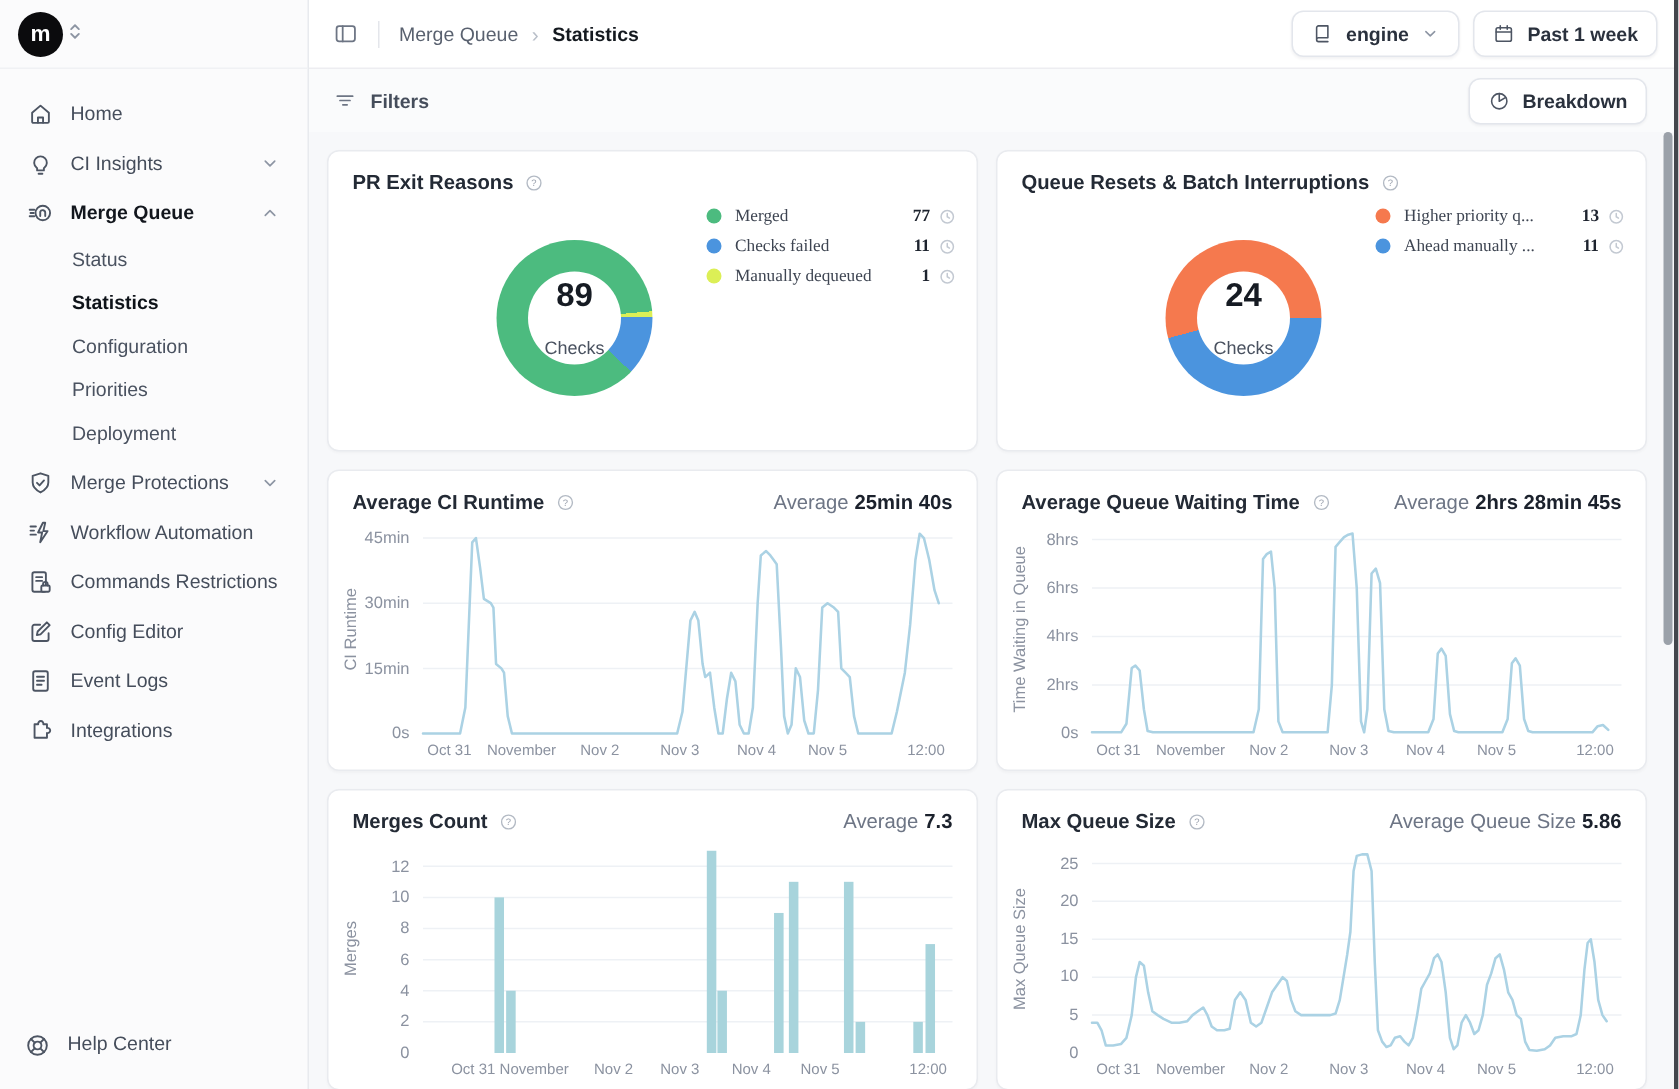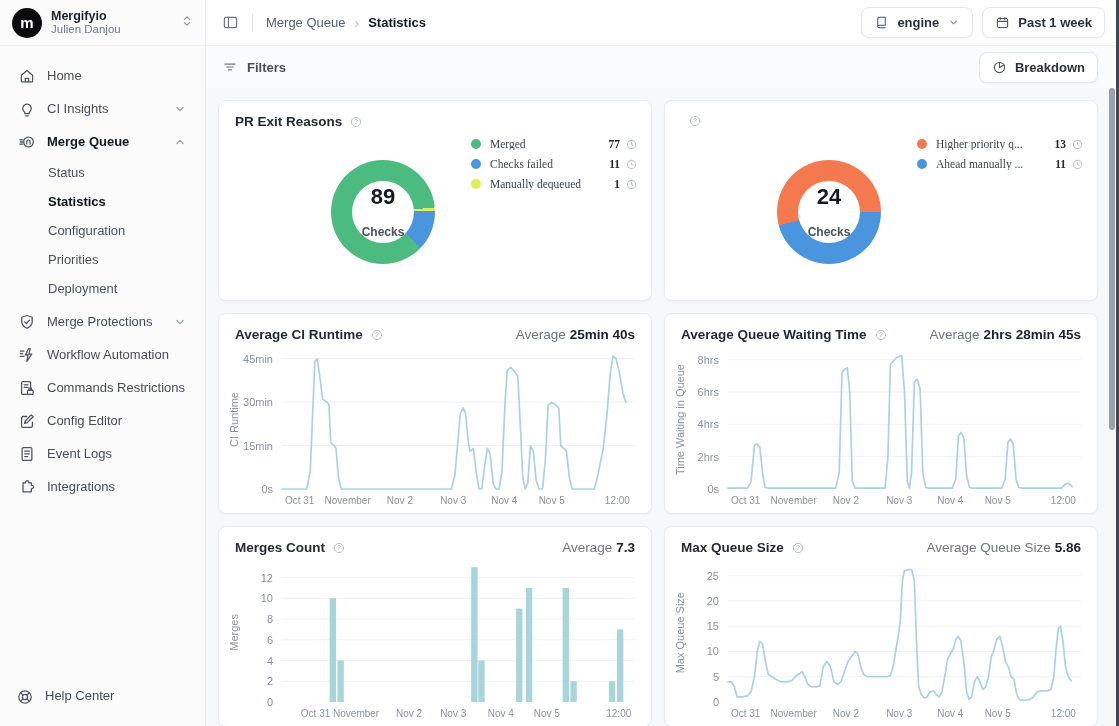--- a/index.html
+++ b/index.html
@@ -57,21 +57,21 @@
   .card-title { font-size:13.5px; font-weight:700; color:#232a35; }
   .q-icon { margin-left:7px; display:flex; }
   .card-avg { margin-left:auto; font-size:13.5px; color:#6d7585; }
   .card-avg b { color:#1b212c; font-weight:700; margin-left:4px; }
 
   
   .donut { position:absolute; left:112px; top:59px; width:104px; height:104px; border-radius:50%; }
   .donut .hole { position:absolute; inset:21px; background:#fff; border-radius:50%; }
   .donut .center { position:absolute; inset:0; display:flex; flex-direction:column; align-items:center; justify-content:center; z-index:2; }
   .donut .center .v { font-size:22px; font-weight:600; color:#161b23; line-height:24px; }
-  .donut .center .t { font-size:12px; color:#4a5260; margin-top:16px;font-weight:bold; }
+  .donut .center .t { font-size:12px; color:#4a5260; margin-top:16px; }
   .legend { position:absolute; right:14px; top:33px; width:166px;font-family:Liberation Serif, serif; }
   .legend-row { display:flex; align-items:center; height:20px; font-size:11.5px; cursor:pointer; }
   .legend-row .dot { width:10px; height:10px; border-radius:50%; margin-right:9px; flex:0 0 auto; }
   .legend-row .llbl { flex:1; color:#3e4552; white-space:nowrap; overflow:hidden; }
   .legend-row .lval { font-weight:700; color:#1d232e; min-width:18px; text-align:right; }
   .legend-row .lclock { margin-left:6px; display:flex; }
 
   
   .chart-card { display:flex; flex-direction:column; }
   .chart-body { flex:1; display:flex; padding:8px 16px 4px 8px; min-height:0; }
@@ -89,24 +89,20 @@
   .scrollbar-thumb { position:absolute; right:4px; top:88px; width:6px; height:342px; border-radius:3px; background:#9ba1a9; z-index:50; cursor:pointer; }
 </style>
 </head>
 <body>
 
 <div class="app">
 
   <aside class="sidebar">
     <div class="side-head">
       <div class="avatar">m</div>
-      <div class="who">
-        <div class="org">Mergifyio</div>
-        <div class="usr">Julien Danjou</div>
-      </div>
       <span class="chev">
         <svg class="ic-svg mini" width="16" height="16" viewBox="0 0 20 20">
             <path d="M6.8 8 L10 4.8 13.2 8 M6.8 12 L10 15.2 13.2 12"></path>
           </svg>
       </span>
     </div>
 
     <nav class="nav">
       <div class="nav-item">
         <span class="ic">
@@ -328,20 +324,21 @@
                   <circle cx="6" cy="6" r="4.5"></circle>
                   <path d="M6 3.7 V6 l1.6 1"></path>
                 </svg>
               </span>
             </div>
           </div>
       </section>
 
       <section class="card">
         <div class="card-head">
+          <span class="card-title">Queue Resets &amp; Batch Interruptions</span>
           <span class="q-icon">
               <svg width="14" height="14" viewBox="0 0 20 20">
                 <circle cx="10" cy="10" r="6.6" fill="none" stroke="#b3bac4" stroke-width="1.3"></circle>
                 <text x="10" y="13.2" text-anchor="middle" font-size="9" fill="#9aa1ad" font-family="Liberation Sans, sans-serif">?</text>
               </svg>
             </span>
         </div>
         <div class="donut" style="background: conic-gradient(from 90deg, rgb(75, 148, 222) 0deg, rgb(75, 148, 222) 165deg, rgb(245, 121, 78) 165deg, rgb(245, 121, 78) 360deg);">
           <div class="hole"></div>
           <div class="center">

